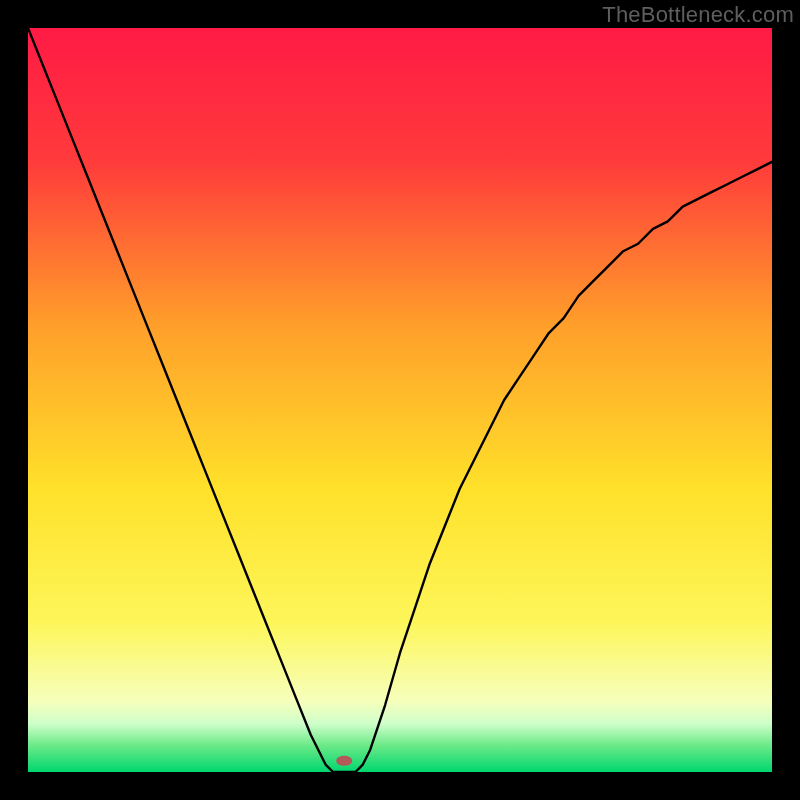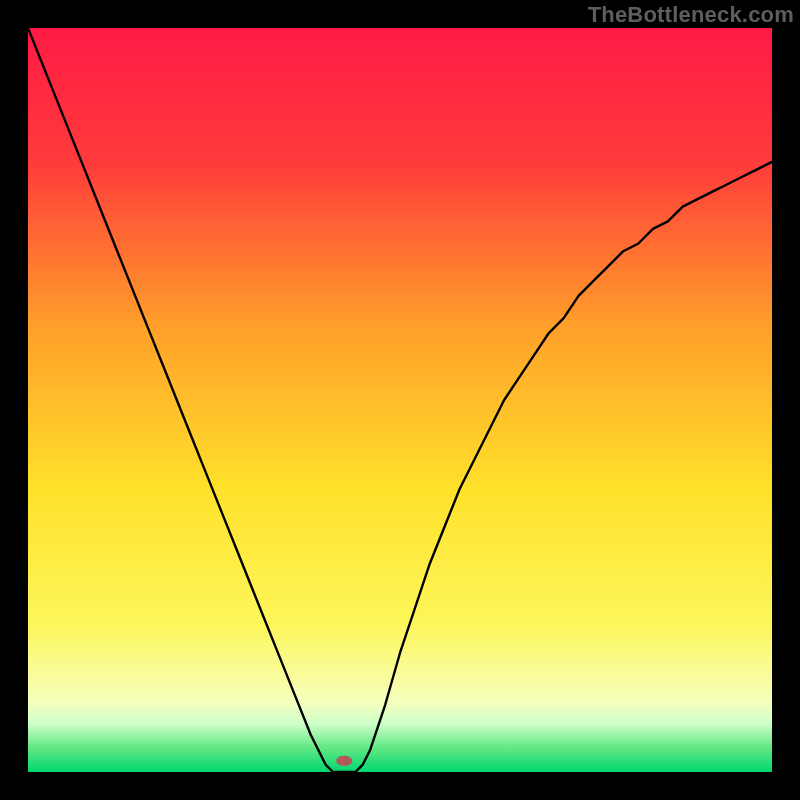--- a/index.html
+++ b/index.html
@@ -23,21 +23,21 @@
     width: 744px;
     height: 744px;
   }
   .attribution {
     position: absolute;
     top: 2px;
     right: 6px;
     color: #5e5e5e;
     font-size: 22px;
     letter-spacing: 0.2px;
-    font-weight: 700;
+    font-weight: 400;
     font-family: Arial, Helvetica, sans-serif;
   }
   svg {
     display: block;
     width: 744px;
     height: 744px;
   }
 </style>
 </head>
 <body>

